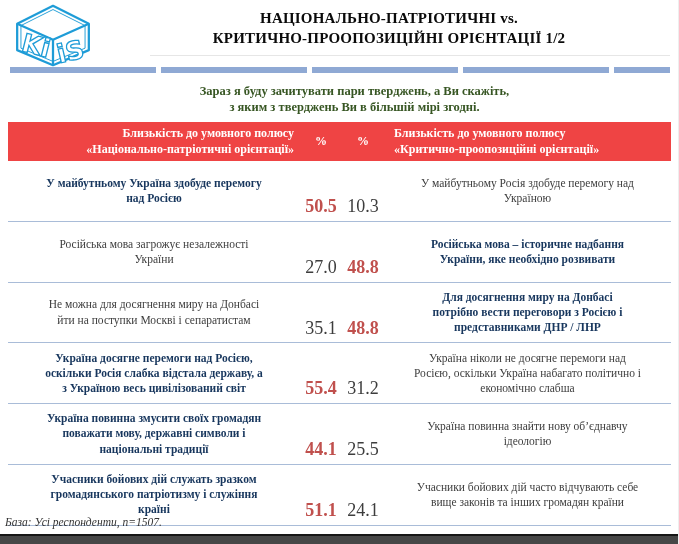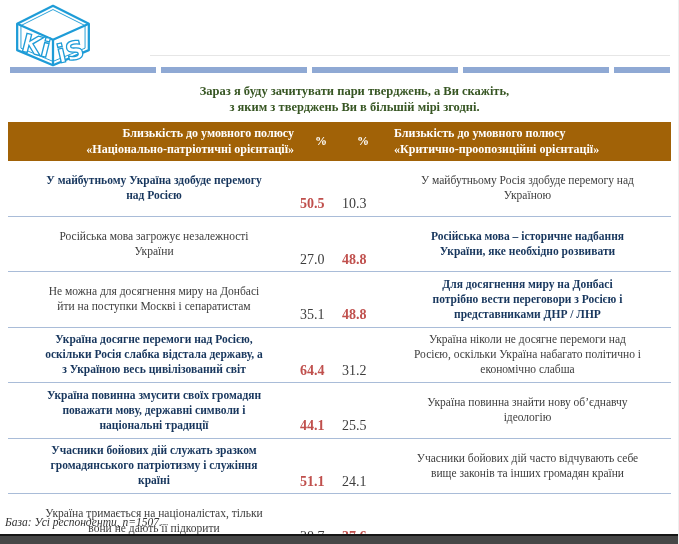--- a/index.html
+++ b/index.html
@@ -24,33 +24,33 @@
   .subtitle {
     position:absolute; top:83px; left:0; right:0; text-align:center;
     font-weight:bold; font-size:12.5px; line-height:1.3; color:#375623;
     white-space:pre-line;
     padding-left:31px;
   }
   
   .tbl { position:absolute; top:122px; left:8px; right:7px; }
   .grid-row { display:grid; grid-template-columns:292px 42px 42px 1fr; align-items:center; }
   .thead {
-    background:#a16207; color:#fff; font-weight:bold; font-size:12px;
+    background:#ef4444; color:#fff; font-weight:bold; font-size:12px;
     min-height:38px; line-height:1.3;
   }
   .thead .hcell { white-space:pre-line; padding:4px 6px; }
   .thead .hleft { text-align:right; }
   .thead .hright { text-align:left; padding-left:10px; }
   .thead .hpct { text-align:center; }
   .trow {
     border-bottom:1px solid #A9BCD8; font-size:11.5px; line-height:1.32;
     color:#3d3d3d; min-height:34px;
   }
   .stmt { text-align:center; white-space:pre-line; padding:3px 4px; }
-  .pct { text-align:left; font-size:14px; padding:2px 0;margin-top:32px; }
+  .pct { text-align:center; font-size:18px; padding:2px 0;margin-top:32px; }
   .emph-left .stmt.left, .emph-right .stmt.right { font-weight:bold; color:#17365D; }
   .emph-left .pct.pl,   .emph-right .pct.pr    { font-weight:bold; color:#C0504D; }
   
   .base-note {
     position:absolute; left:5px; bottom:16px; font-style:italic;
     font-size:11.5px; color:#333;
   }
   .bottom-bar {
     position:absolute; left:0; right:0; bottom:0; height:10px;
     background:#474747; border-top:2px solid #161616;
@@ -67,20 +67,22 @@
       <polyline points="10,23 48,40 86,23"></polyline>
       <line x1="48" y1="40" x2="48" y2="67"></line>
       <polygon points="48,8 82,25 82,49 48,63 14,49 14,25" stroke-width="1"></polygon>
     </g>
     <g font-family="DejaVu Sans, sans-serif" font-weight="bold" fill="#ffffff" stroke="#1E9CD7" stroke-width="1.4">
       <text x="15" y="55" font-size="27" transform="rotate(14 27 46)">Ki</text>
       <text x="52" y="62" font-size="27" transform="rotate(-13 66 52)">iS</text>
     </g>
   </svg>
 
+  <div class="title">НАЦІОНАЛЬНО-ПАТРІОТИЧНІ vs.
+КРИТИЧНО-ПРООПОЗИЦІЙНІ ОРІЄНТАЦІЇ 1/2</div>
 
   <div class="faint-rule"></div>
 
   <div class="divider">
     <span class="seg"></span>
     <span class="seg"></span>
     <span class="seg"></span>
     <span class="seg"></span>
     <span class="seg" style="flex:0 0 56px"></span>
   </div>
@@ -125,21 +127,21 @@
       <div class="pct pr">48.8</div>
       <div class="stmt right">Для досягнення миру на Донбасі
 потрібно вести переговори з Росією і
 представниками ДНР / ЛНР</div>
     </div>
 
     <div class="grid-row trow emph-left">
       <div class="stmt left">Україна досягне перемоги над Росією,
 оскільки Росія слабка відстала державу, а
 з Україною весь цивілізований світ</div>
-      <div class="pct pl">64.4</div>
+      <div class="pct pl">55.4</div>
       <div class="pct pr">31.2</div>
       <div class="stmt right">Україна ніколи не досягне перемоги над
 Росією, оскільки Україна набагато політично і
 економічно слабша</div>
     </div>
 
     <div class="grid-row trow emph-left">
       <div class="stmt left">Україна повинна змусити своїх громадян
 поважати мову, державні символи і
 національні традиції</div>

